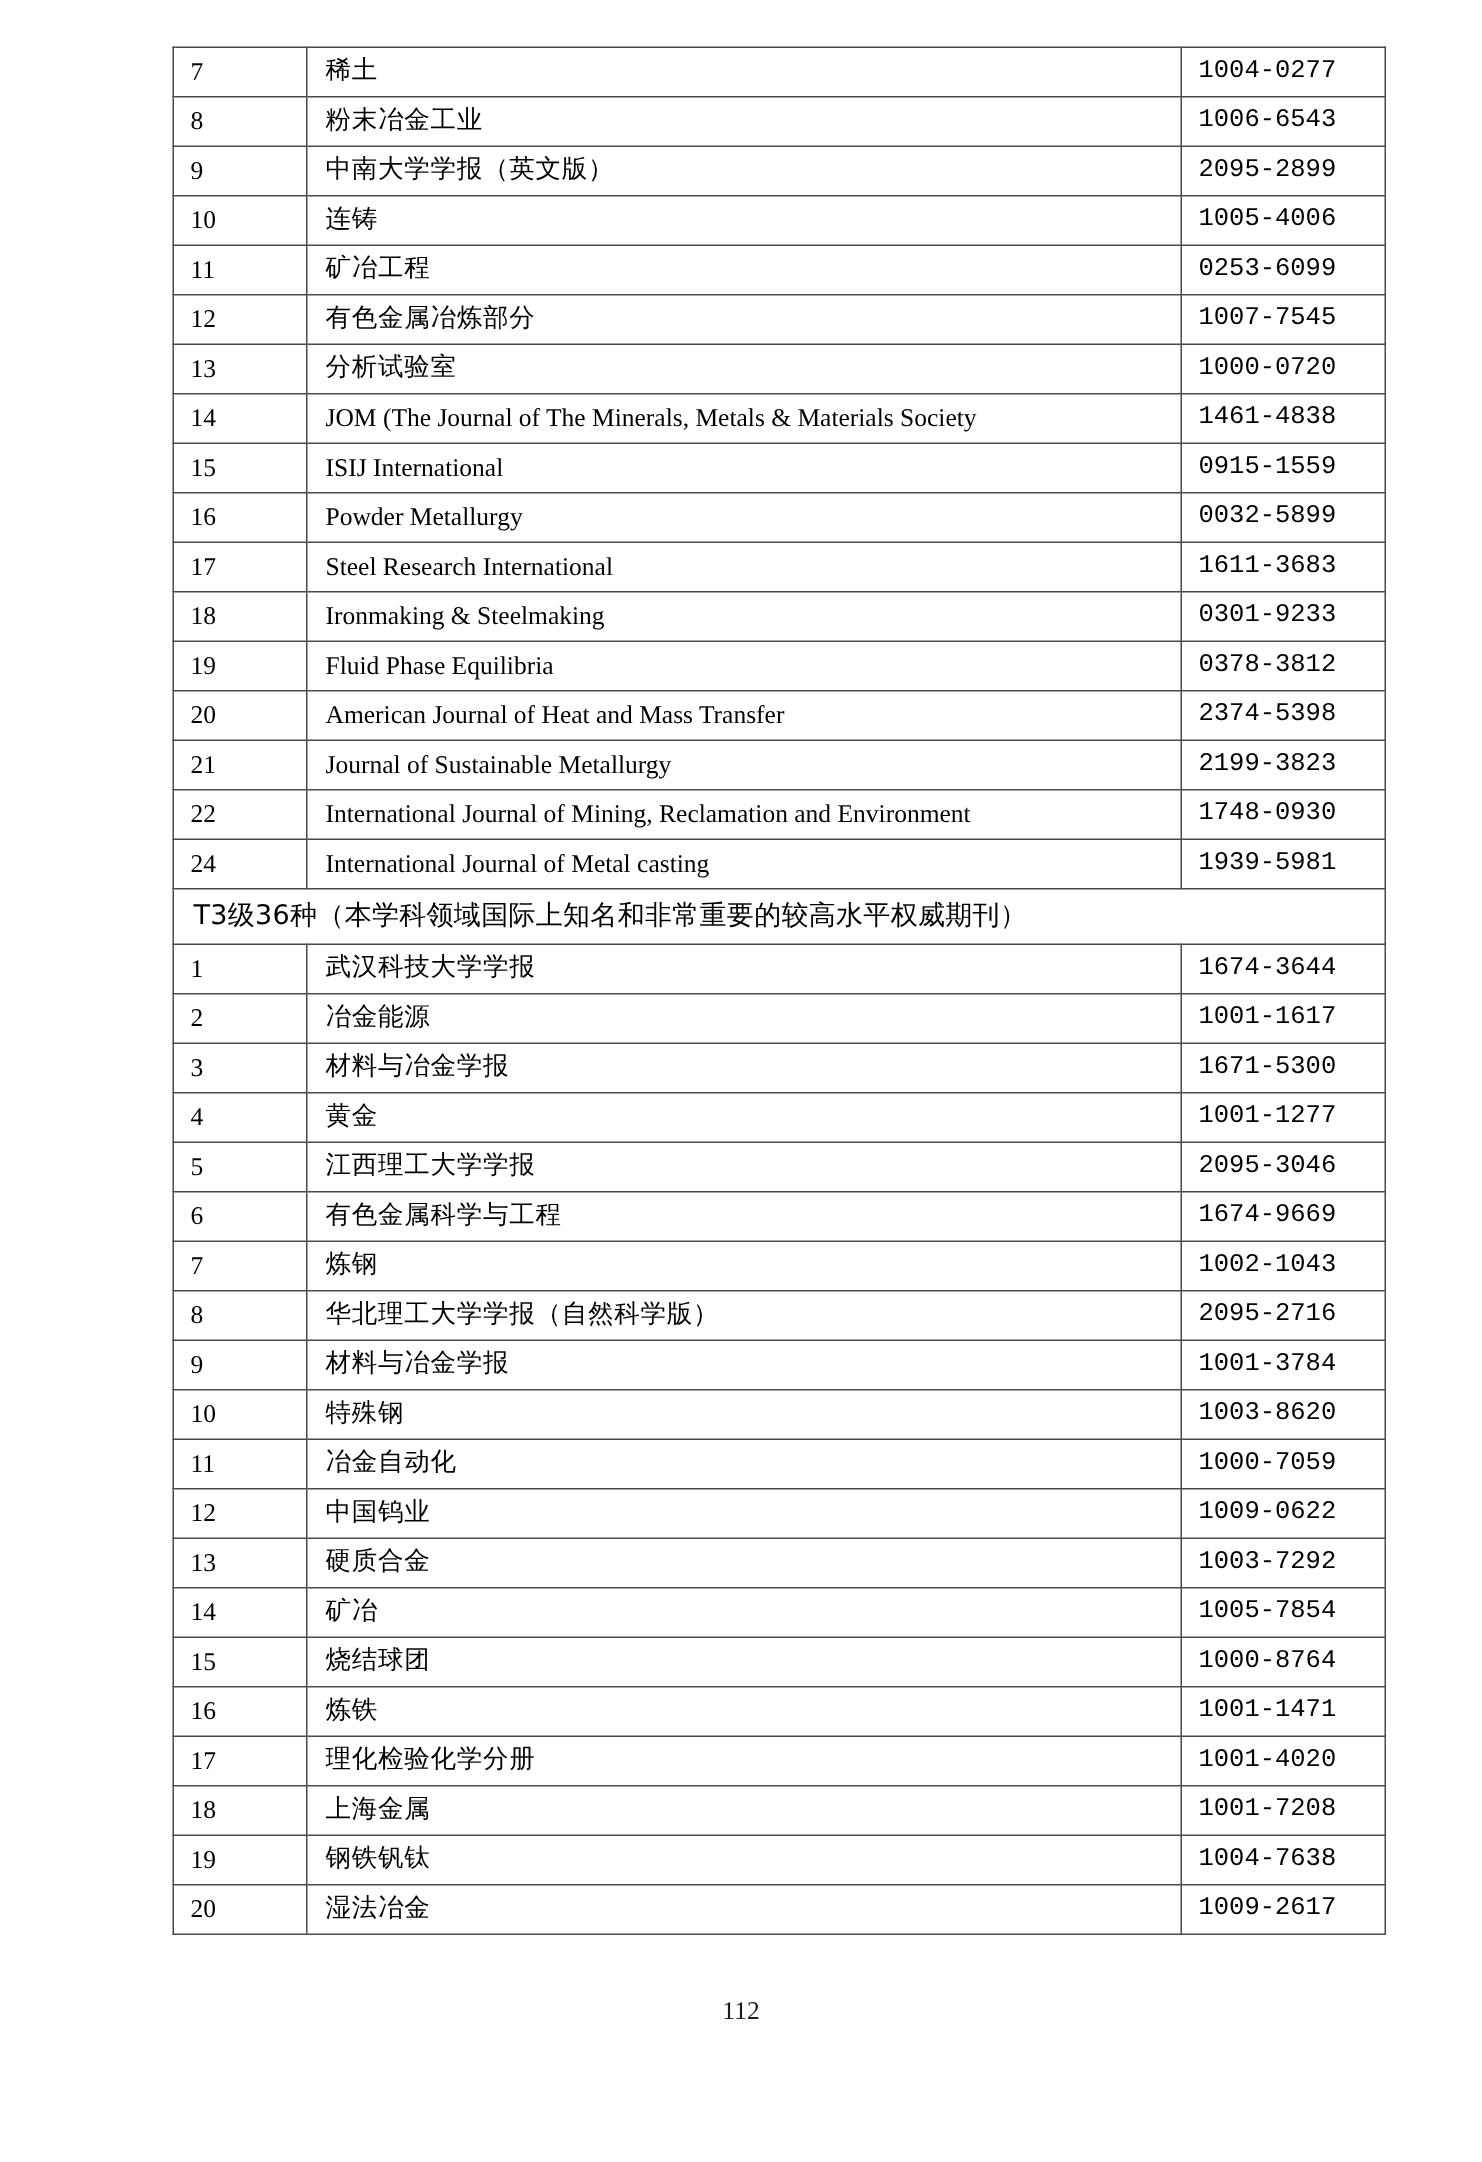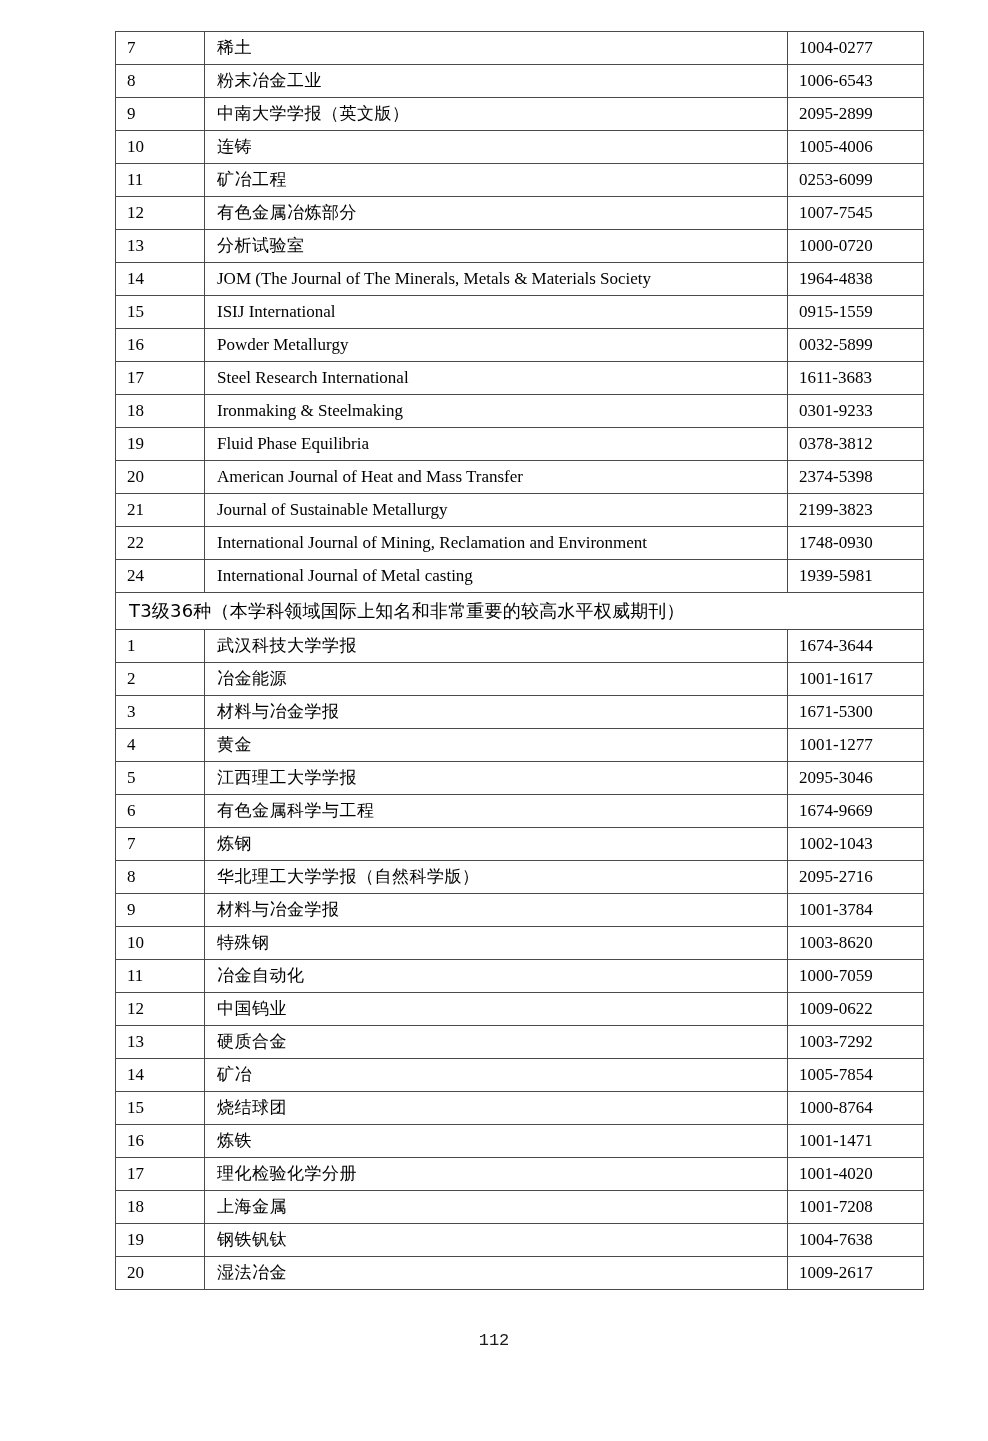--- a/index.html
+++ b/index.html
@@ -63,30 +63,30 @@
   }
   .section-header td {
     height: 36px;
     padding-left: 13px !important;
     font-family: "DejaVu Sans", "Liberation Sans", sans-serif;
     font-weight: normal;
     font-size: 18px;
     letter-spacing: 0.2px;
   }
   .issn {
-    font-family: Liberation Serif, serif;
+    font-family: Liberation Mono, monospace;
     font-size: 17px;
   }
   .page-number {
     position: absolute;
     left: 0;
     top: 1331px;
     width: 988px;
     text-align: center;
-    font-family: Liberation Mono, monospace;
+    font-family: Liberation Serif, serif;
     font-size: 17px;
     color: #1a1a1a;
   }
 </style>
 </head>
 <body>
 
 <div class="page">
   <table class="journal-table">
     <tbody id="table-body">
@@ -121,21 +121,21 @@
           <td class="col-issn issn">1007-7545</td>
         </tr>
         <tr>
           <td class="col-idx">13</td>
           <td class="col-name cn">分析试验室</td>
           <td class="col-issn issn">1000-0720</td>
         </tr>
         <tr>
           <td class="col-idx">14</td>
           <td class="col-name en">JOM (The Journal of The Minerals, Metals &amp; Materials Society</td>
-          <td class="col-issn issn">1964-4838</td>
+          <td class="col-issn issn">1461-4838</td>
         </tr>
         <tr>
           <td class="col-idx">15</td>
           <td class="col-name en">ISIJ International</td>
           <td class="col-issn issn">0915-1559</td>
         </tr>
         <tr>
           <td class="col-idx">16</td>
           <td class="col-name en">Powder Metallurgy</td>
           <td class="col-issn issn">0032-5899</td>

